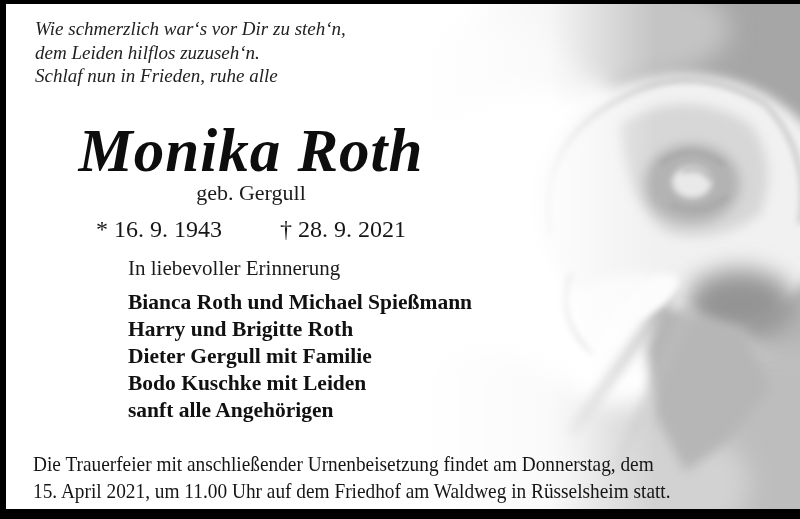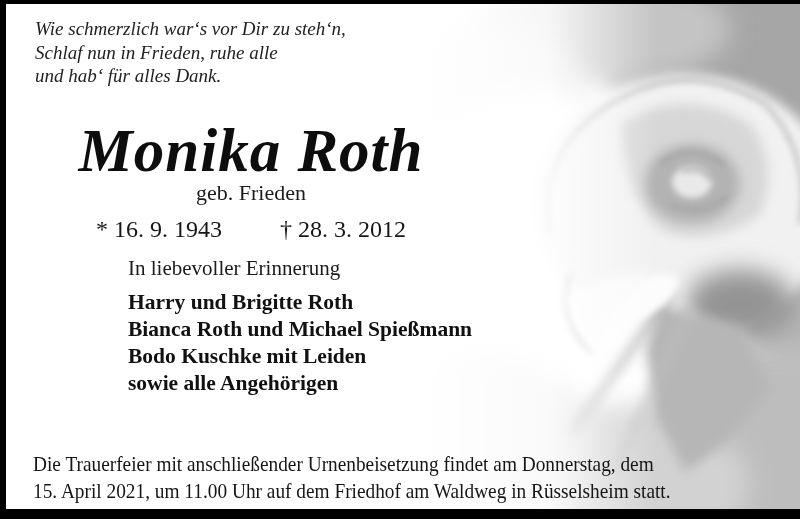--- a/index.html
+++ b/index.html
@@ -93,40 +93,41 @@
       <path d="M 240 300 L 325 325 L 350 385 L 305 440 L 265 468 L 238 415 L 225 345 Z" fill="#b6b6b6" filter="url(#b6)"></path>
       <path d="M 255 285 L 150 430" stroke="#ababab" stroke-width="7" filter="url(#b6)"></path>
       <path d="M 270 305 L 195 465" stroke="#c0c0c0" stroke-width="5" filter="url(#b6)"></path>
       <ellipse cx="232" cy="292" rx="30" ry="14" fill="#fcfcfc" transform="rotate(-35 232 292)" filter="url(#b3)"></ellipse>
 
       <rect x="0" y="0" width="235" height="505" fill="url(#fade)"></rect>
     </svg>
 
     <div class="txt poem z-text">
       <div>Wie schmerzlich war‘s vor Dir zu steh‘n,</div>
+      <div>dem Leiden hilflos zuzuseh‘n.</div>
       <div>Schlaf nun in Frieden, ruhe alle</div>
-      <div>und hab‘ für alles Dank.</div>
     </div>
 
     <div class="txt name-block z-text">
       <div class="deceased-name">Monika Roth</div>
-      <div class="maiden">geb. Frieden</div>
+      <div class="maiden">geb. Gergull</div>
       <div class="dates">
         <span>* 16. 9. 1943</span>
-        <span>† 28. 3. 2012</span>
+        <span>† 28. 9. 2021</span>
       </div>
     </div>
 
     <div class="txt remembrance z-text">In liebevoller Erinnerung</div>
 
     <div class="txt mourners z-text">
+      <div>Bianca Roth und Michael Spießmann</div>
       <div>Harry und Brigitte Roth</div>
-      <div>Bianca Roth und Michael Spießmann</div>
+      <div>Dieter Gergull mit Familie</div>
       <div>Bodo Kuschke mit Leiden</div>
-      <div>sowie alle Angehörigen</div>
+      <div>sanft alle Angehörigen</div>
     </div>
 
     <div class="txt funeral z-text">
       <div>Die Trauerfeier mit anschließender Urnenbeisetzung findet am Donnerstag, dem</div>
       <div>15. April 2021, um 11.00 Uhr auf dem Friedhof am Waldweg in Rüsselsheim statt.</div>
     </div>
 
   </div>
 </div>
 

